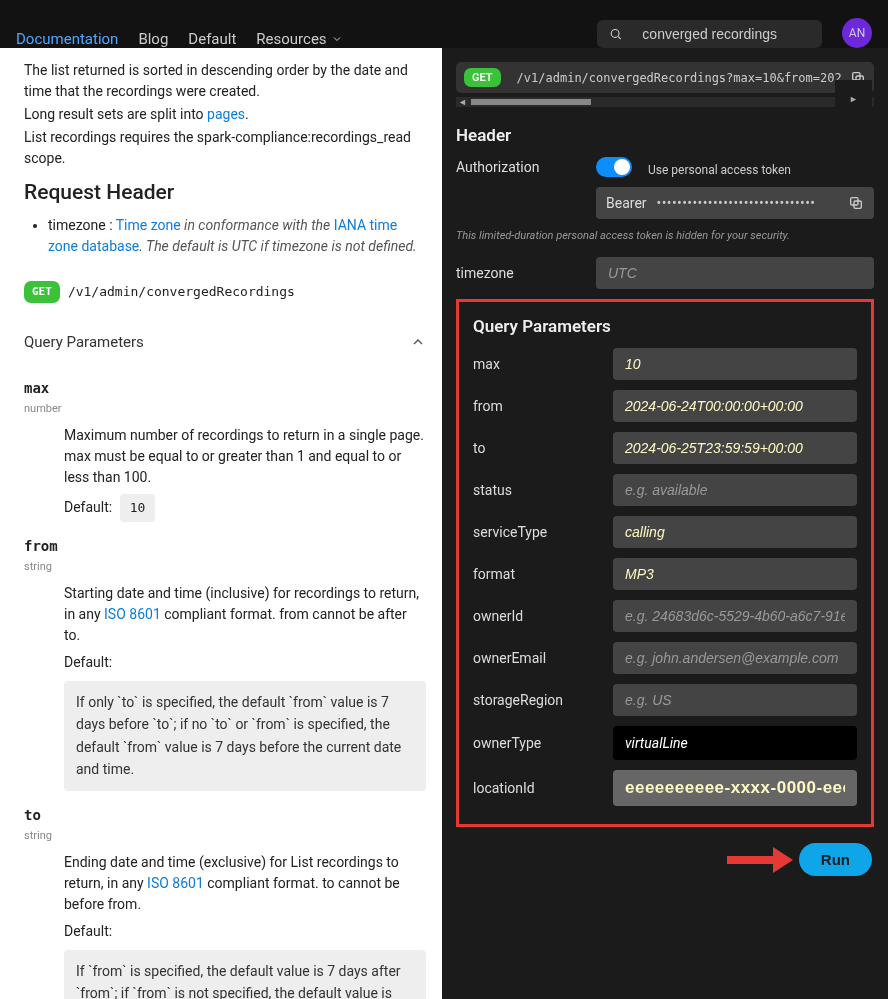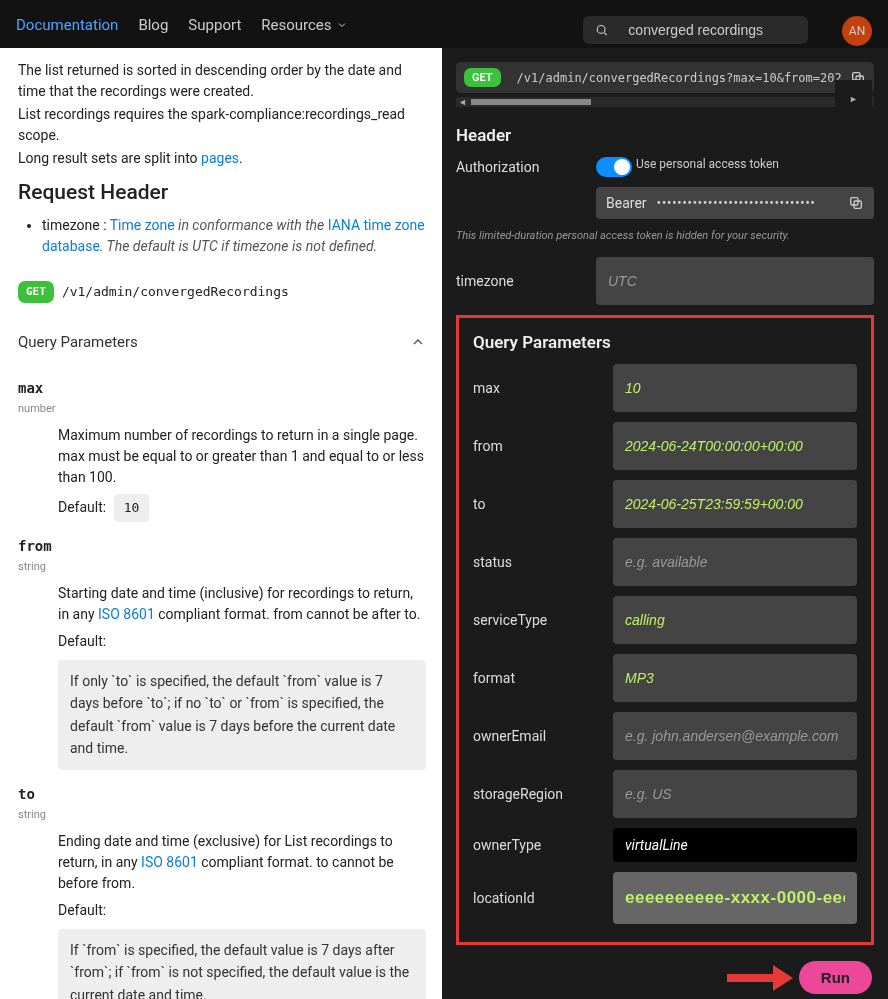--- a/index.html
+++ b/index.html
@@ -9,22 +9,22 @@
     color: #e0e0e0;
     width: 888px;
     height: 999px;
     overflow: hidden;
   }
   
   .topnav {
     height: 48px;
     background: #121212;
     display: flex;
-    align-items: flex-start;
-    padding: 16px 16px;
+    align-items: flex-end;
+    padding: 0 16px;
     gap: 20px;
   }
   .topnav a { color: #ccc; text-decoration: none; font-size: 15px; cursor: pointer; }
   .topnav a.active { color: #4da6ff; }
   .nav-dropdown { display: flex; align-items: center; gap: 4px; }
   .nav-spacer { flex: 1; }
   .search-box {
     background: #2a2a2a;
     border-radius: 6px;
     display: flex;
@@ -36,34 +36,34 @@
   .search-box input {
     background: transparent;
     border: none;
     color: #ccc;
     font-size: 14px;
     outline: none;
     width: 100%;
   }
   .avatar {
     width: 30px; height: 30px; border-radius: 50%;
-    background: #c2410c; display: flex; align-items: center; justify-content: center;
-    font-size: 12px; color: #ccc; margin-left: 14px; cursor: pointer;
+    background: #6d28d9; display: flex; align-items: center; justify-content: center;
+    font-size: 12px; color: #ccc; cursor: pointer;
   }
   .search-icon { stroke: #ccc; }
   .chevron-icon { stroke: #ccc; }
 
   
   .main { display: flex; height: calc(100% - 48px); }
   .left {
     width: 442px;
     background: #fff;
     color: #222;
     overflow-y: auto;
-    padding: 12px 16px 20px 18px;
+    padding: 12px 16px 20px 24px;
     font-size: 14px;
     line-height: 1.5;
   }
   .right {
     flex: 1;
     background: #1b1b1b;
     overflow-y: auto;
     padding: 14px 14px 20px 14px;
     position: relative;
   }
@@ -153,37 +153,37 @@
   .row .control { flex: 1; }
   .toggle {
     width: 36px; height: 20px; background: #0d8eff;
     border-radius: 10px; position: relative; cursor: pointer;
     flex-shrink: 0;
   }
   .toggle .knob {
     width: 16px; height: 16px; background: #fff;
     border-radius: 50%; position: absolute; top: 2px; right: 2px;
   }
-  .toggle-wrap { display: flex; align-items: flex-start; gap: 4px; }
+  .toggle-wrap { display: flex; align-items: flex-end; gap: 16px; }
   .toggle-text { font-size: 12px; color: #ccc; line-height: 1.2; }
   .bearer-box {
     background: #444; border-radius: 4px;
     display: flex; align-items: center;
     padding: 8px 10px; gap: 10px;
   }
   .bearer-box .bearer-label { font-size: 14px; color: #ddd; }
   .bearer-box .dots { flex: 1; color: #ccc; letter-spacing: 0.4px; font-size: 14px; overflow: hidden; }
   .helper-text {
     font-size: 11px; font-style: italic; color: #999;
     margin: 4px 0 14px 0; line-height: 1.3;
   }
   .text-input {
     width: 100%; background: #444; border: none;
-    border-radius: 4px; padding: 16px 12px;
-    font-size: 14px; color: #bef264; font-style: italic;
+    border-radius: 4px; padding: 8px 12px;
+    font-size: 14px; color: #fef9c3; font-style: italic;
     outline: none;
   }
   .text-input::placeholder { color: #999; font-style: italic; }
   .qp-box {
     border: 3px solid #e53935;
     padding: 14px 14px 18px 14px;
     margin-top: 10px;
   }
   .qp-box .section-title { margin-top: 0; }
   .dropdown-cell {
@@ -193,36 +193,36 @@
   }
   .highlight-input {
     background: #666; font-weight: 700; font-size: 17px;
     font-style: normal; letter-spacing: 0.5px;
   }
   .run-row {
     display: flex; justify-content: flex-end; align-items: center;
     margin-top: 16px; padding-right: 2px;
   }
   .run-btn {
-    background: #ec4899; color: #222;
+    background: #0ea5e9; color: #222;
     border: none; border-radius: 18px;
     padding: 8px 22px; font-size: 15px; font-weight: 600;
     cursor: pointer;
   }
   .arrow-annot {
     width: 66px; height: 26px; margin-right: 6px;
   }
 </style>
 </head>
 <body>
 
 <div class="topnav">
   <a class="active">Documentation</a>
   <a>Blog</a>
-  <a>Support</a>
+  <a>Default</a>
   <div class="nav-dropdown">
     <a>Resources</a>
     <svg class="chevron-icon" width="12" height="12" viewBox="0 0 24 24" fill="none" stroke-width="2">
         <polyline points="6 9 12 15 18 9"></polyline>
       </svg>
   </div>
   <div class="nav-spacer"></div>
   <div class="search-box">
     <svg class="search-icon" width="16" height="16" viewBox="0 0 24 24" fill="none" stroke-width="2">
         <circle cx="11" cy="11" r="7"></circle>
@@ -230,24 +230,24 @@
       </svg>
     <input value="converged recordings" style="">
   </div>
   <div class="avatar">AN</div>
 </div>
 
 <div class="main">
 
   <div class="left">
     <p>The list returned is sorted in descending order by the date and time that the recordings were created.</p>
-    <p>List recordings requires the spark-compliance:recordings_read scope.</p>
     <p>
       <span>Long result sets are split into </span><span class="link">pages</span><span>.</span>
     </p>
+    <p>List recordings requires the spark-compliance:recordings_read scope.</p>
 
     <h2>Request Header</h2>
     <ul>
       <li>
         <span>timezone : </span><span class="link">Time zone</span><em> in conformance with the </em><span class="link">IANA time zone database</span><em>. The default is UTC if  timezone  is not defined.</em>
       </li>
     </ul>
 
     <div class="endpoint-line">
       <span class="method-badge">GET</span>
@@ -376,20 +376,24 @@
       <div class="row">
           <div class="label">serviceType</div>
         <div class="control"><input class="text-input" value="calling" style=""></div>
         </div>
 
       <div class="row">
           <div class="label">format</div>
         <div class="control"><input class="text-input" value="MP3" style=""></div>
         </div>
 
+      <div class="row">
+          <div class="label">ownerId</div>
+        <div class="control"><input class="text-input" placeholder="e.g. 24683d6c-5529-4b60-a6c7-91e" style=""></div>
+        </div>
 
       <div class="row">
           <div class="label">ownerEmail</div>
         <div class="control"><input class="text-input" placeholder="e.g. john.andersen@example.com" style=""></div>
         </div>
 
       <div class="row">
           <div class="label">storageRegion</div>
         <div class="control"><input class="text-input" placeholder="e.g. US" style=""></div>
         </div>

